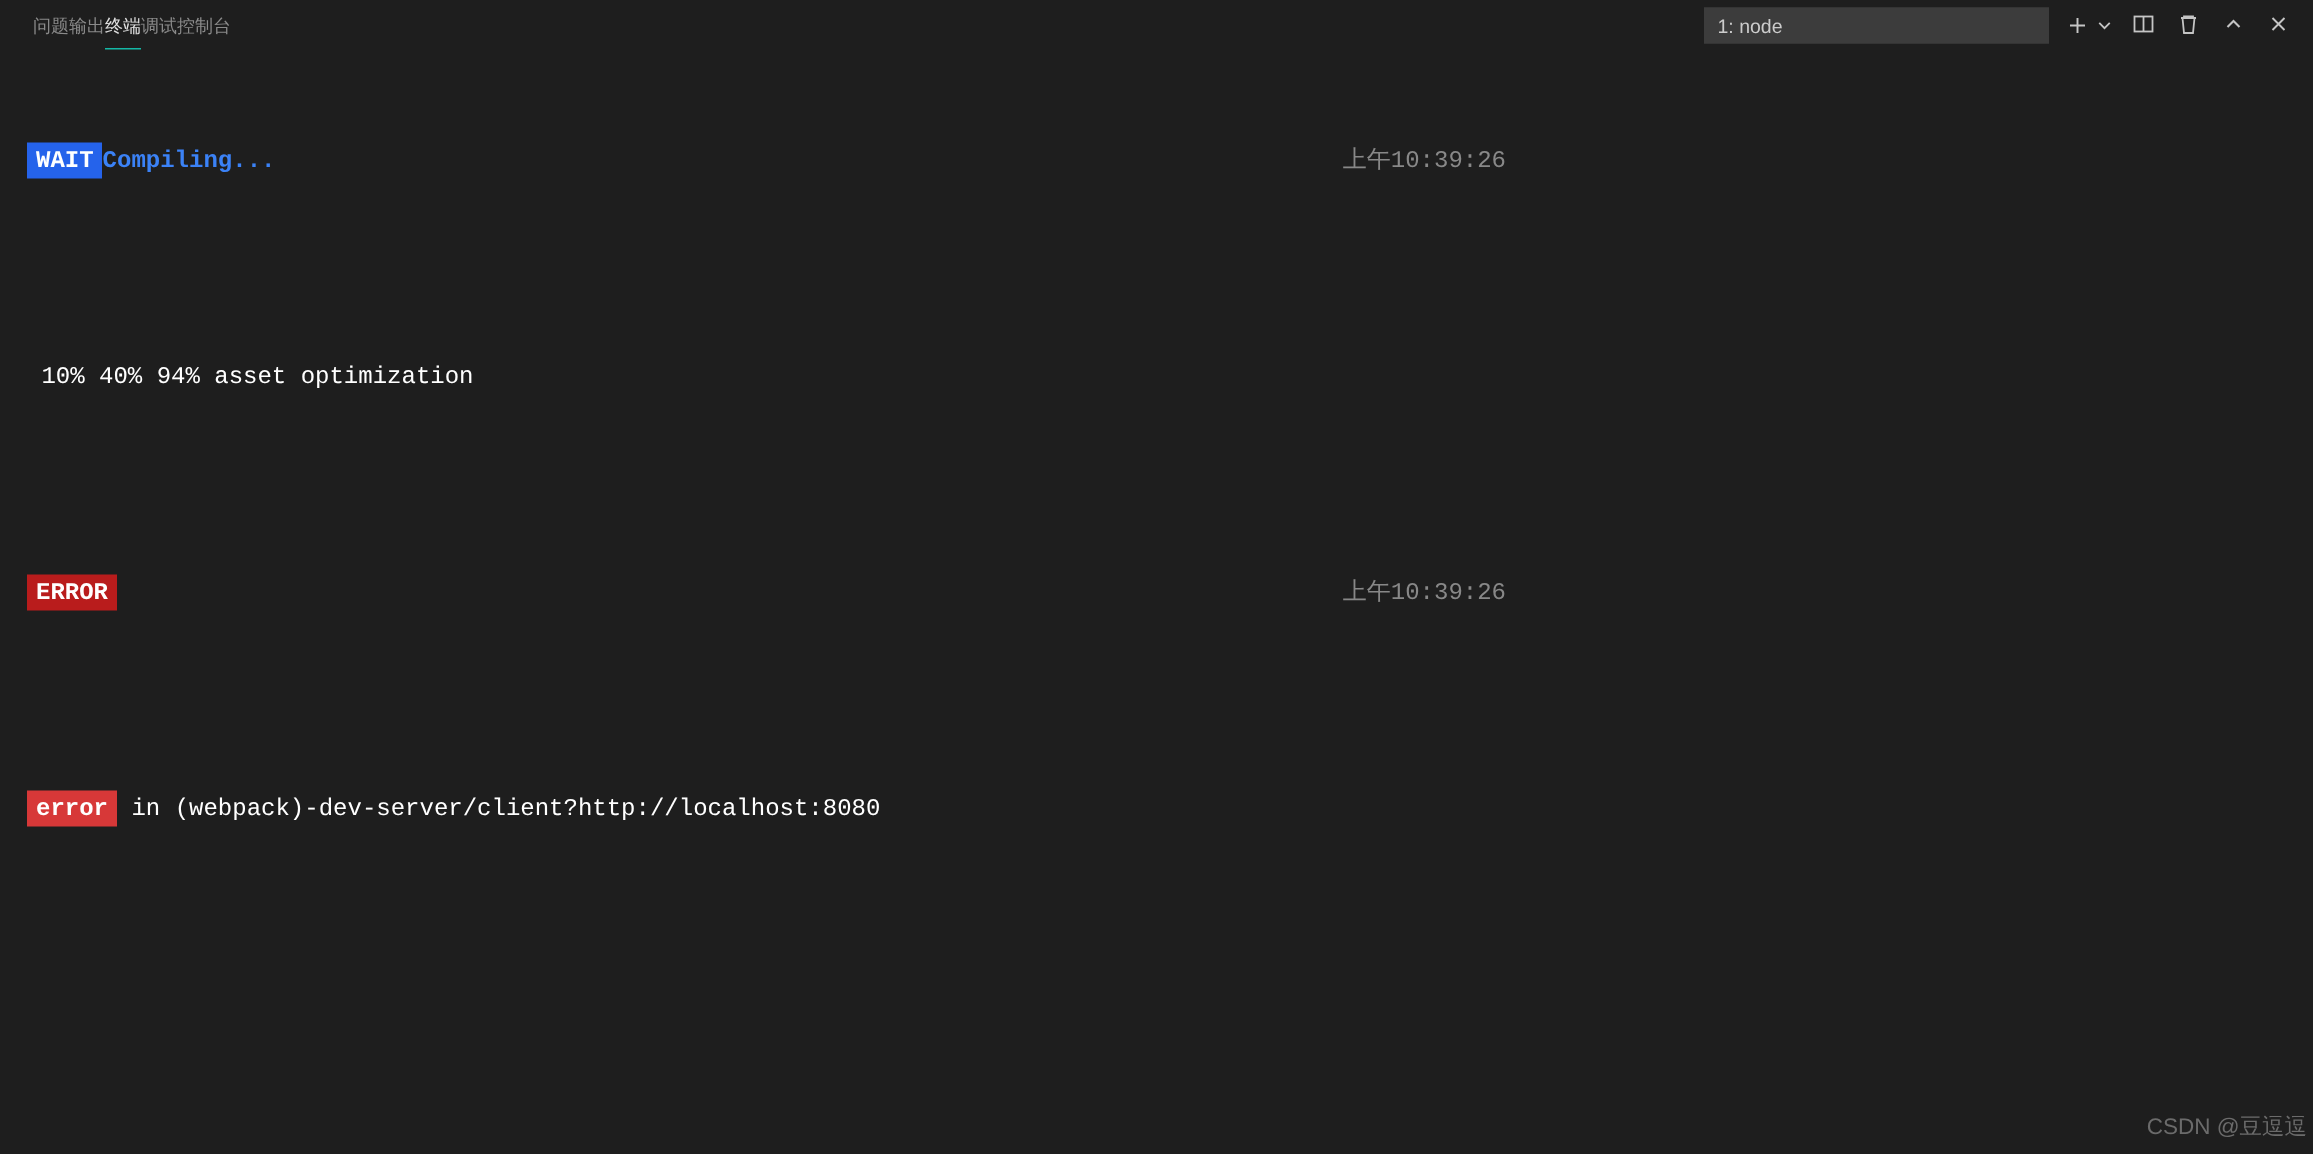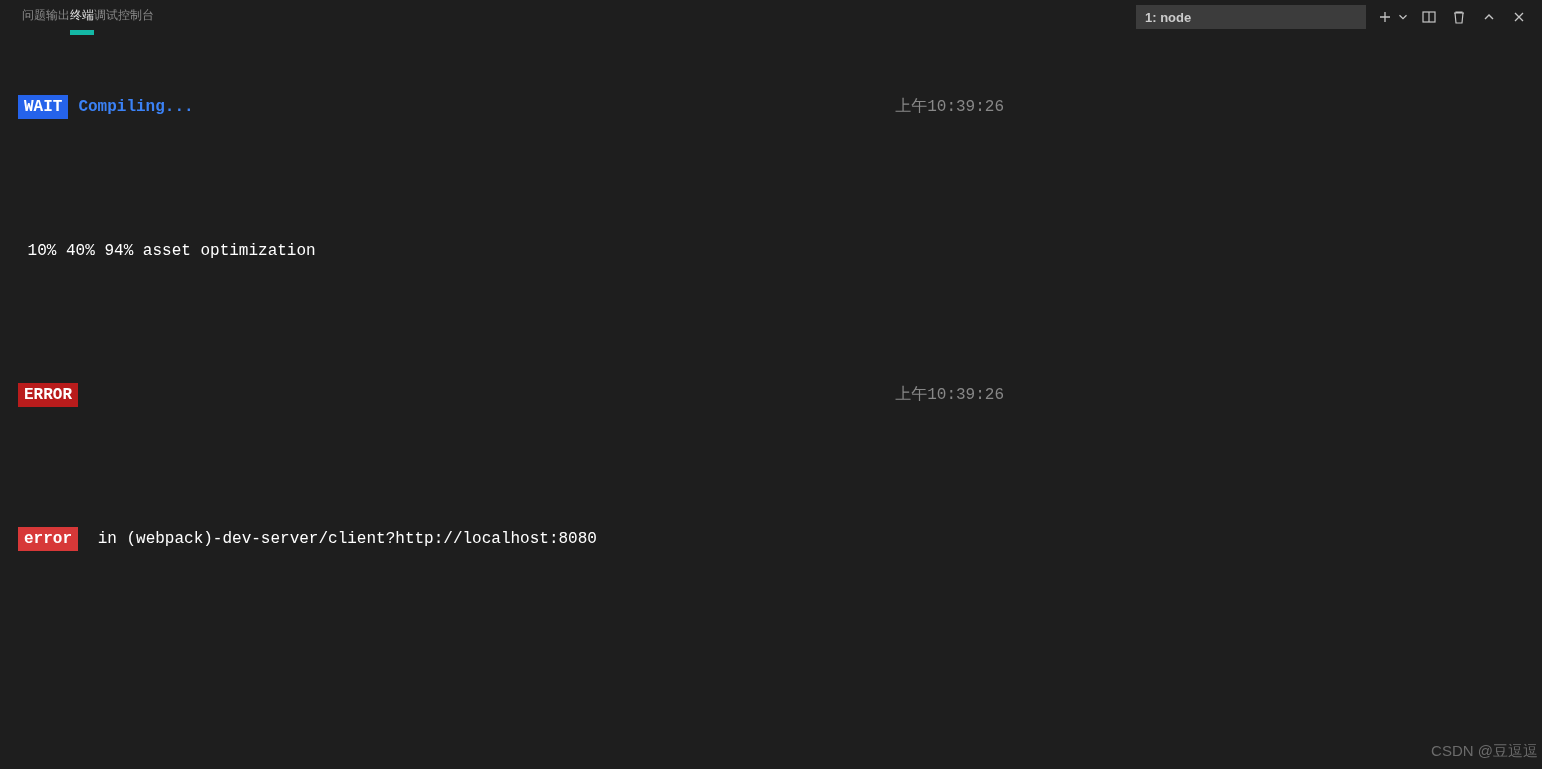--- a/index.html
+++ b/index.html
@@ -26,28 +26,26 @@
   }
   .tab {
     color: #8a8a8a;
     font-size: 12px;
     padding: 8px 0 6px 0;
     cursor: pointer;
     border-bottom: 1px solid transparent;
   }
   .tab.active {
     color: #e0e0e0;
-    border-bottom: 5px solid #14b8a6;
+    border-bottom: 1px solid #14b8a6;
   }
   .header-right {
     margin-left: auto;
     display: flex;
-    align-items: center;
     gap: 8px;
-    font-weight: bold;
   }
   .dropdown {
     background: #3c3c3c;
     border: 1px solid #3c3c3c;
     color: #cccccc;
     height: 24px;
     width: 230px;
     display: flex;
     align-items: center;
     justify-content: space-between;
@@ -76,21 +74,20 @@
     line-height: 24px;
     padding: 12px 18px;
     white-space: pre-wrap;
     word-break: break-all;
   }
   .row { display: flex; align-items: baseline; }
   .badge {
     font-weight: bold;
     color: #ffffff;
     padding: 0 6px;
-    margin-right: 10px;
   }
   .badge-wait { background: #2563eb; }
   .badge-error-caps { background: #b91c1c; color: #fff; }
   .badge-error { background: #d73838; color: #fff; }
   .txt-blue { color: #3b82f6; font-weight: bold; }
   .txt-red { color: #e05252; }
   .txt-white { color: #ffffff; }
   .timestamp {
     color: #888888;
     margin-left: auto;

